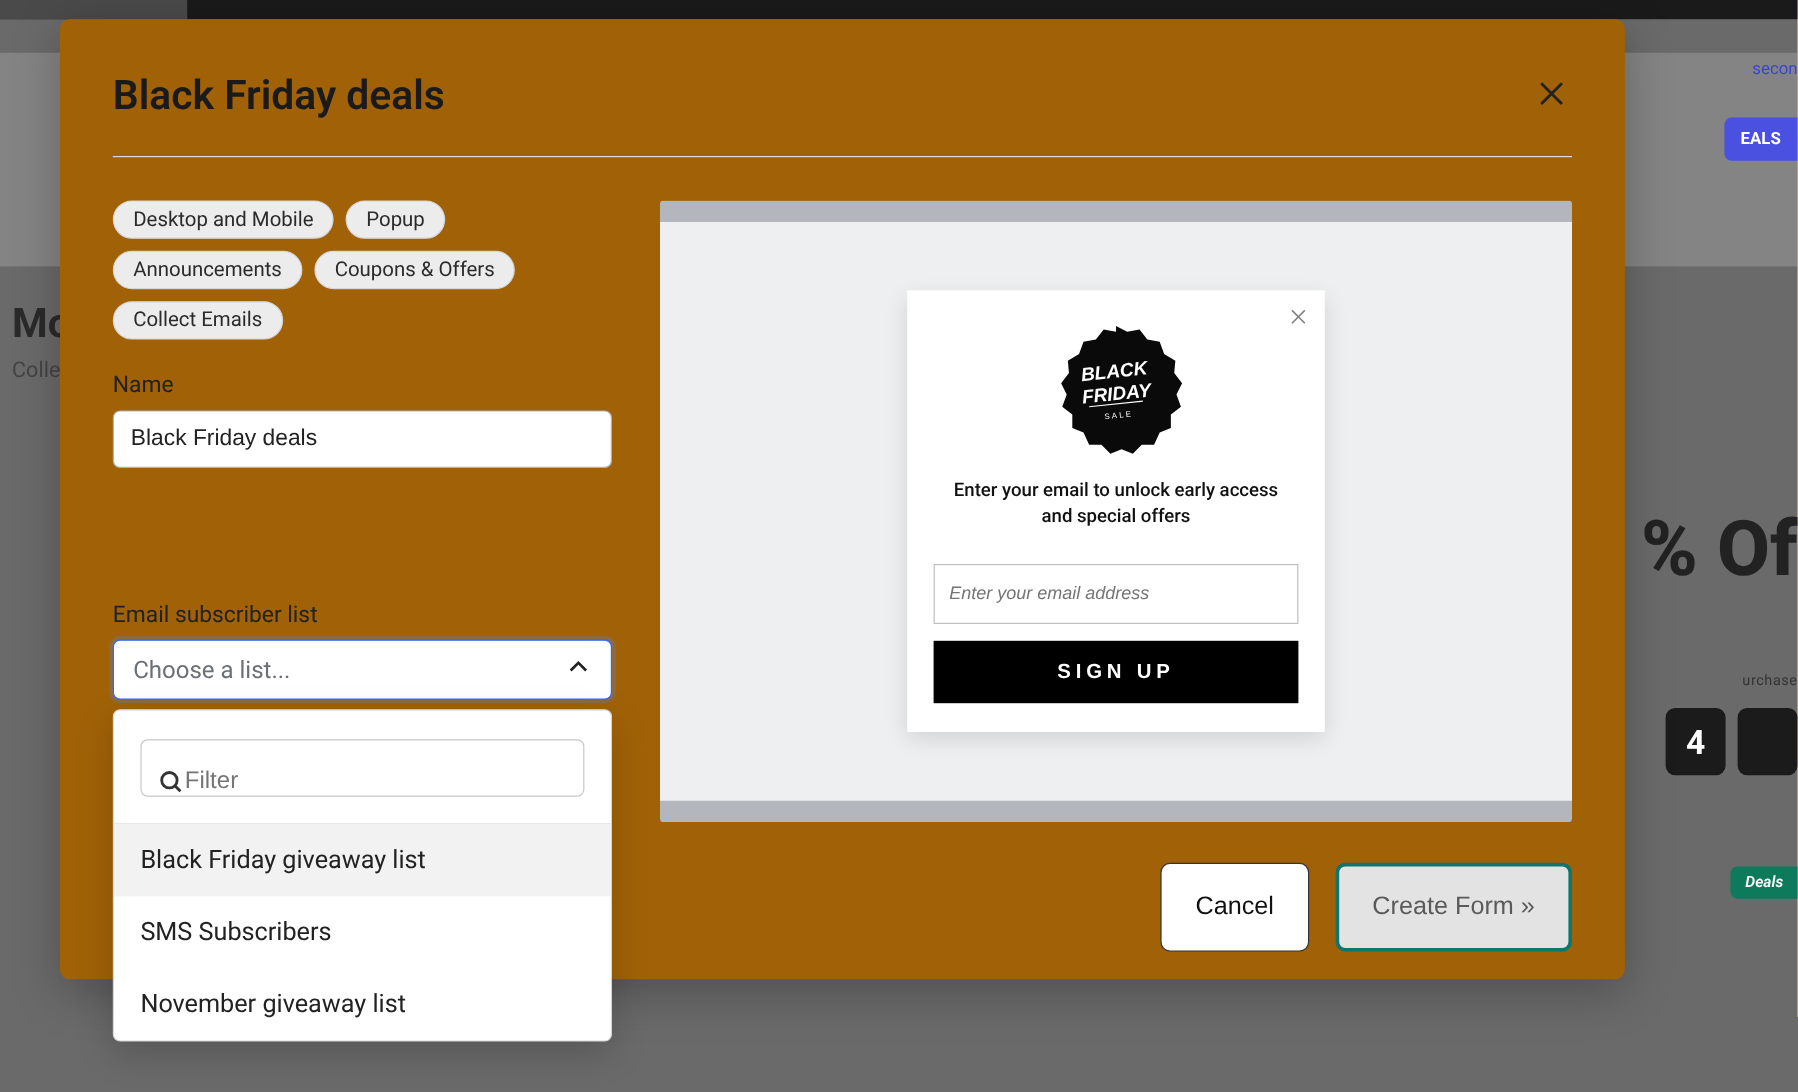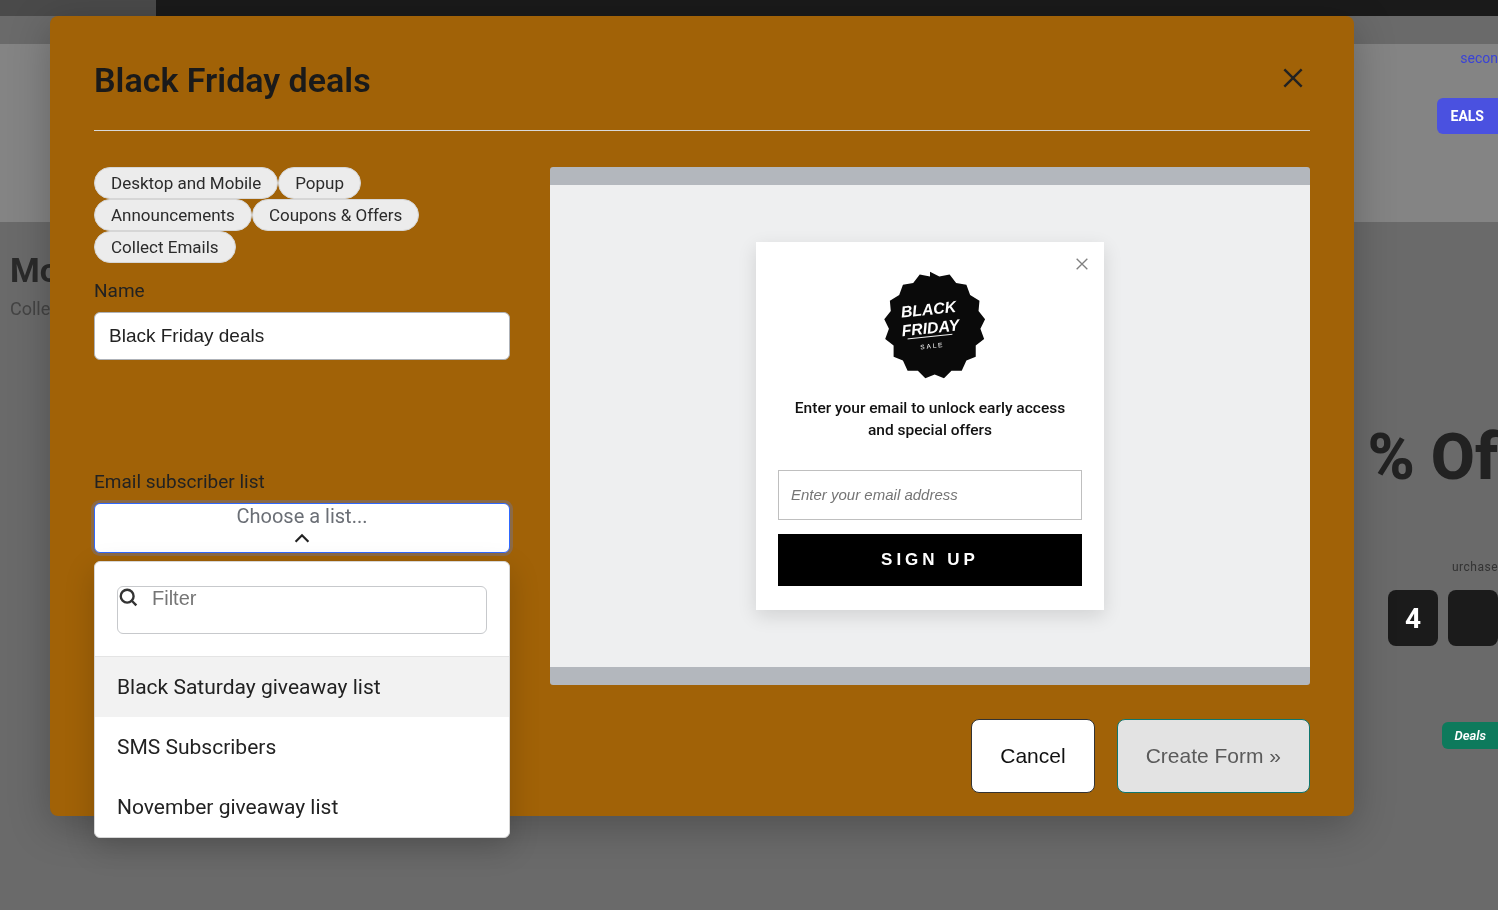--- a/index.html
+++ b/index.html
@@ -25,56 +25,56 @@
   .modal { position: absolute; top: 16px; left: 50px; width: 1304px; height: 800px; background: #a16207; border-radius: 8px; box-shadow: 0 10px 40px rgba(0,0,0,0.25); padding: 44px 44px 36px 44px; display: flex; flex-direction: column; }
   .modal-header { display: flex; justify-content: space-between; align-items: center; padding-bottom: 30px; border-bottom: 1px solid #d9d9d9; }
   .modal-title { font-size: 34px; font-weight: 600; color: #1a1a1a; }
   .close-btn { cursor: pointer; padding: 4px; }
   .close-btn svg { width: 26px; height: 26px; stroke: #222; stroke-width: 2.2; }
 
   .modal-body { display: flex; gap: 40px; padding-top: 36px; flex: 1; }
   .left-col { width: 416px; }
   .right-col { flex: 1; display: flex; flex-direction: column; }
 
-  .tags { display: flex; flex-wrap: wrap; margin-bottom: 16px; }
+  .tags { display: flex; flex-wrap: wrap; gap: 10px; margin-bottom: 26px; }
   .tag { display: inline-flex; align-items: center; background: #ececec; border: 1px solid #d6d6d6; border-radius: 999px; padding: 5px 16px; font-size: 17px; color: #2b2b2b; }
 
   .field-label { font-size: 19px; color: #222; margin-bottom: 10px; }
   .text-input { width: 100%; height: 48px; border: 1px solid #aeb2b8; border-radius: 6px; padding: 0 14px; font-size: 19px; color: #222; outline: none; }
 
   .spacer-lg { height: 110px; }
 
   .select-wrap { position: relative; }
-  .select-btn { width: 100%; height: 50px; border: 1px solid #2e68ff; border-radius: 6px; background: #fff; display: flex; align-items: center; justify-content: space-between; padding: 0 4px; font-size: 20px; color: #6b6f76; cursor: pointer; box-shadow: 0 0 0 3px rgba(80,130,255,0.25); flex-direction: column; }
+  .select-btn { width: 100%; height: 50px; border: 1px solid #2e68ff; border-radius: 6px; background: #fff; display: flex; align-items: center; justify-content: space-between; padding: 0 16px; font-size: 20px; color: #6b6f76; cursor: pointer; box-shadow: 0 0 0 3px rgba(80,130,255,0.25); }
   .select-btn .chev { }
   .select-btn svg { width: 22px; height: 22px; stroke: #222; stroke-width: 2.4; fill: none; }
 
   .dropdown { position: absolute; top: 58px; left: 0; width: 100%; background: #fff; border: 1px solid #d6d6d6; border-radius: 6px; box-shadow: 0 10px 30px rgba(0,0,0,0.18); z-index: 20; padding-top: 24px; }
   .dd-filter-wrap { padding: 0 22px 22px 22px; border-bottom: 1px solid #e4e4e4; }
-  .dd-filter { width: 100%; height: 48px; border: 1px solid #c7c9cc; border-radius: 6px; display: flex; align-items: flex-start; padding: 0 0; gap: 12px; }
+  .dd-filter { width: 100%; height: 48px; border: 1px solid #c7c9cc; border-radius: 6px; display: flex; align-items: flex-end; padding: 0 14px; }
   .dd-filter svg { width: 22px; height: 22px; stroke: #333; stroke-width: 2.6; fill: none; }
   .dd-filter input { border: none; outline: none; font-size: 20px; color: #333; flex: 1; background: transparent; }
   .dd-item { padding: 18px 22px; font-size: 21px; color: #222; cursor: pointer; }
   .dd-item.hover { background: #f2f2f2; }
 
   
   .preview { background: #eeeff0; border-radius: 3px; height: 518px; display: flex; align-items: center; justify-content: center; position: relative; border-top: 18px solid #b3b7bd; border-bottom: 18px solid #b3b7bd; }
   .popup { width: 348px; background: #fff; padding: 26px 22px 24px 22px; position: relative; box-shadow: 0 6px 18px rgba(0,0,0,0.12); }
   .popup-close { position: absolute; top: 14px; right: 14px; cursor: pointer; }
   .popup-close svg { width: 16px; height: 16px; stroke: #808080; stroke-width: 2; }
   .badge-circle { width: 112px; height: 112px; margin: 0 auto 18px auto; display: flex; align-items: center; justify-content: center; }
   .popup-text { text-align: center; font-size: 15.5px; color: #111; line-height: 1.4; font-weight: 500; margin-bottom: 28px; padding: 0 4px; }
   .popup-input { width: 100%; height: 50px; border: 1px solid #bfbfbf; padding: 0 12px; font-size: 15px; color: #888; margin-bottom: 14px; outline: none; font-style: italic; }
   .popup-btn { width: 100%; height: 52px; background: #000; color: #fff; border: none; font-size: 17px; font-weight: 700; letter-spacing: 4px; cursor: pointer; }
 
   
   .modal-footer { display: flex; justify-content: flex-end; gap: 22px; padding-top: 34px; }
   .btn { height: 74px; border-radius: 8px; font-size: 21px; font-weight: 500; padding: 0 28px; cursor: pointer; display: inline-flex; align-items: center; }
   .btn-secondary { background: #fff; border: 1.5px solid #333; color: #111; }
-  .btn-primary { background: #e3e3e3; border: 1px solid #0f766e; color: #5a5a5a; }
+  .btn-primary { background: #e3e3e3; border: 3px solid #0f766e; color: #5a5a5a; }
 </style>
 </head>
 <body>
 
 <div class="bg-layer">
   <div class="bg-topbar"></div>
   <div class="bg-tab"></div>
   <div class="bg-strip"></div>
   <div class="bg-ribbon">secon</div>
   <div class="bg-title">Mo</div>
@@ -129,21 +129,21 @@
         <div class="dropdown">
           <div class="dd-filter-wrap">
             <div class="dd-filter">
               <svg viewBox="0 0 24 24">
                   <circle cx="10" cy="10" r="7"></circle>
                   <line x1="20" y1="20" x2="15" y2="15"></line>
                 </svg>
               <input placeholder="Filter" style="">
             </div>
           </div>
-          <div class="dd-item hover">Black Saturday giveaway list</div>
+          <div class="dd-item hover">Black Friday giveaway list</div>
           <div class="dd-item">SMS Subscribers</div>
           <div class="dd-item">November giveaway list</div>
         </div>
       </div>
     </div>
 
     <div class="right-col">
       <div class="preview">
         <div class="popup">
           <div class="popup-close">

